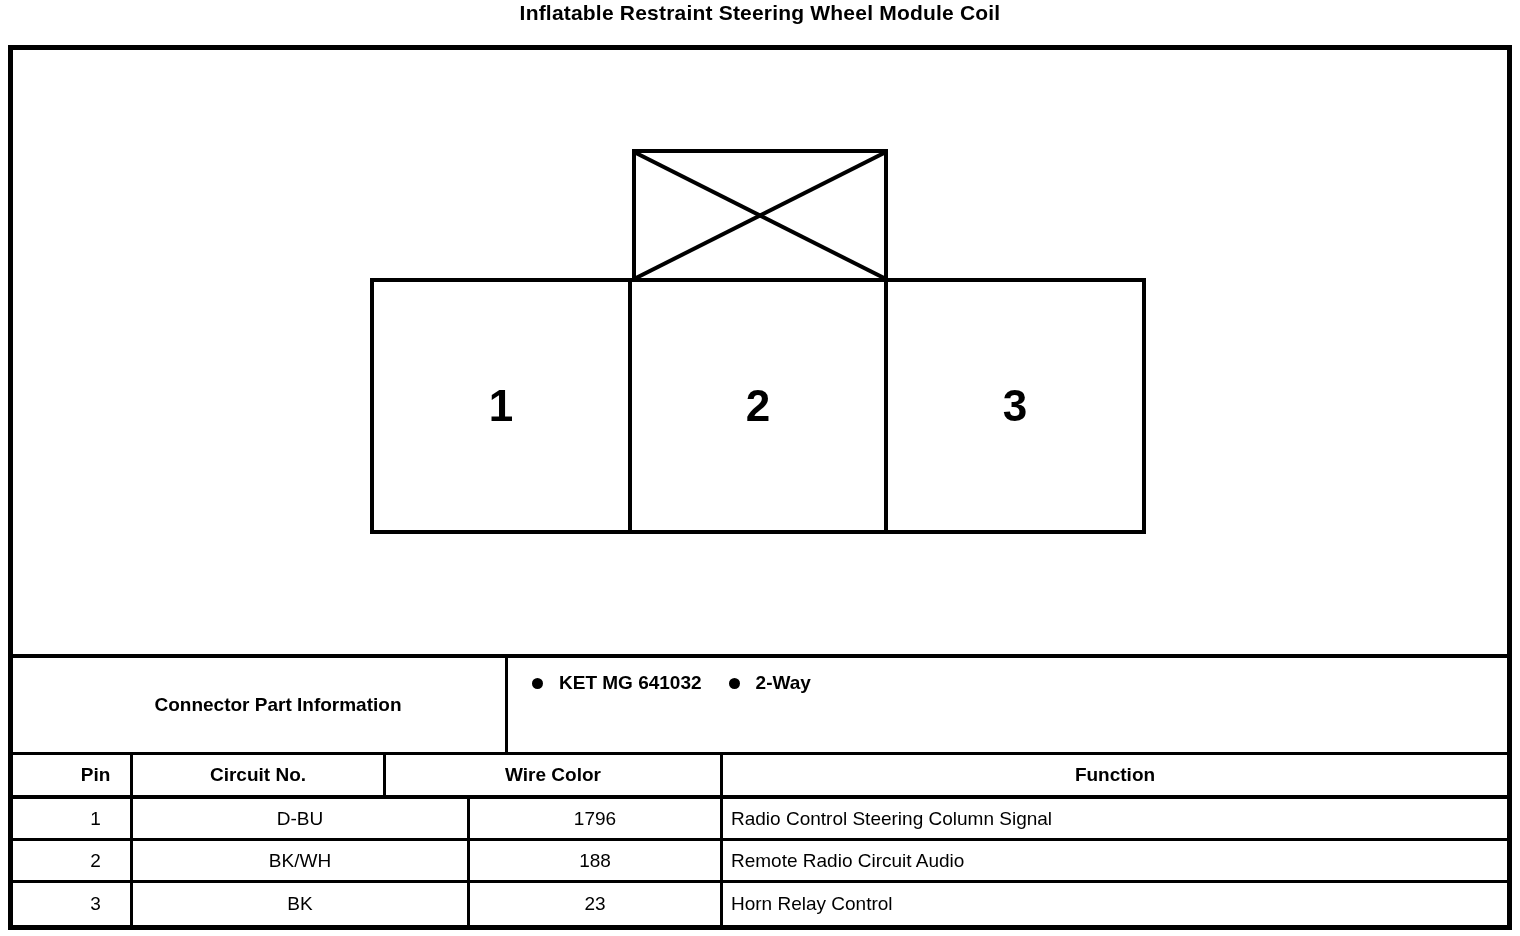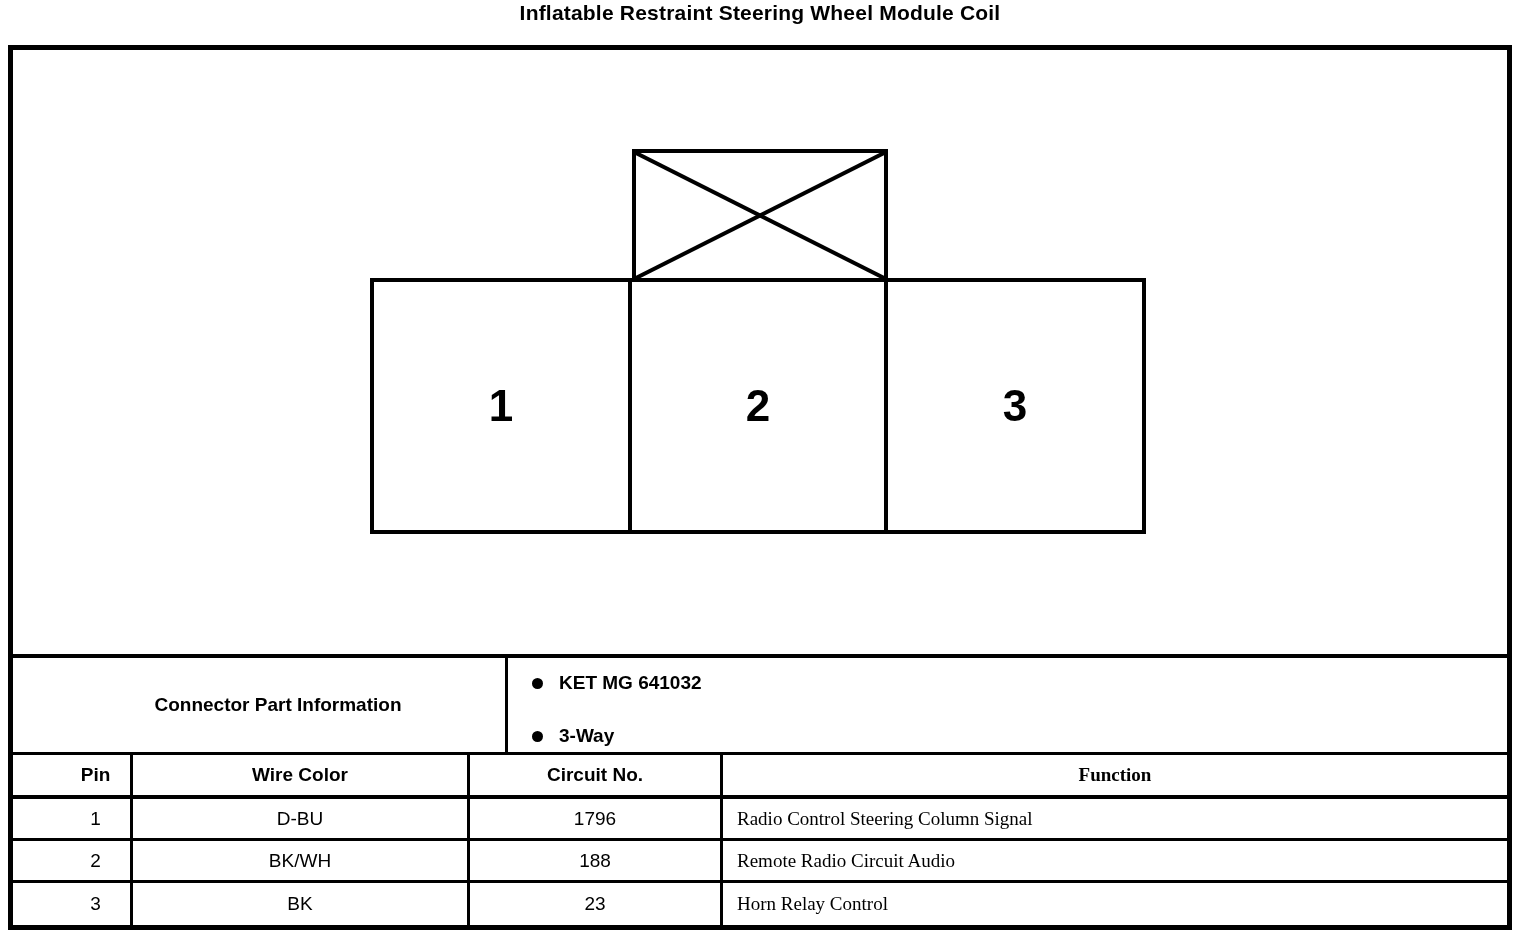--- a/index.html
+++ b/index.html
@@ -90,21 +90,21 @@
     display: flex;
     align-items: center;
     justify-content: center;
     font-size: 19px;
     font-weight: bold;
     margin-left: 38px;
   }
   .cpi-right {
     flex: 1;
     display: flex;
-    flex-direction: column;
+    flex-direction: row;
     padding: 12px 0 0 24px;
     gap: 27px;
   }
   .bullet-item {
     display: flex;
     align-items: center;
     height: 26px;
     gap: 16px;
     font-size: 19px;
     font-weight: bold;
@@ -136,24 +136,24 @@
   .cell {
     box-sizing: border-box;
     display: flex;
     align-items: center;
     justify-content: center;
     border-right: 3px solid #000;
   }
   .col-pin      { width: 120px; flex: none; padding-left: 48px; }
   .col-wire     { width: 337px; flex: none; }
   .col-circuit  { width: 253px; flex: none; }
-  .col-function { flex: 1; border-right: none; font-family: Liberation Serif, serif; }
+  .col-function { flex: 1; border-right: none; }
   .data-row .col-function {
     justify-content: flex-start;
-    padding-left: 14px;
+    padding-left: 8px;
   }
 </style>
 </head>
 <body>
 
 <div class="page">
 
   <div class="title">Inflatable Restraint Steering Wheel Module Coil</div>
 
   <div class="frame">
@@ -180,29 +180,29 @@
 
     <div class="cpi-row">
       <div class="cpi-left">Connector Part Information</div>
       <div class="cpi-right">
         <div class="bullet-item">
           <span class="bullet-dot"></span>
           <span>KET MG 641032</span>
         </div>
         <div class="bullet-item">
           <span class="bullet-dot"></span>
-          <span>3-Way</span>
+          <span>2-Way</span>
         </div>
       </div>
     </div>
 
     <div class="header-row">
       <div class="cell col-pin">Pin</div>
+      <div class="cell col-circuit">Circuit No.</div>
       <div class="cell col-wire">Wire Color</div>
-      <div class="cell col-circuit">Circuit No.</div>
       <div class="cell col-function">Function</div>
     </div>
 
     <div class="data-row">
       <div class="cell col-pin">1</div>
       <div class="cell col-wire">D-BU</div>
       <div class="cell col-circuit">1796</div>
       <div class="cell col-function">Radio Control Steering Column Signal</div>
     </div>
     <div class="data-row">

